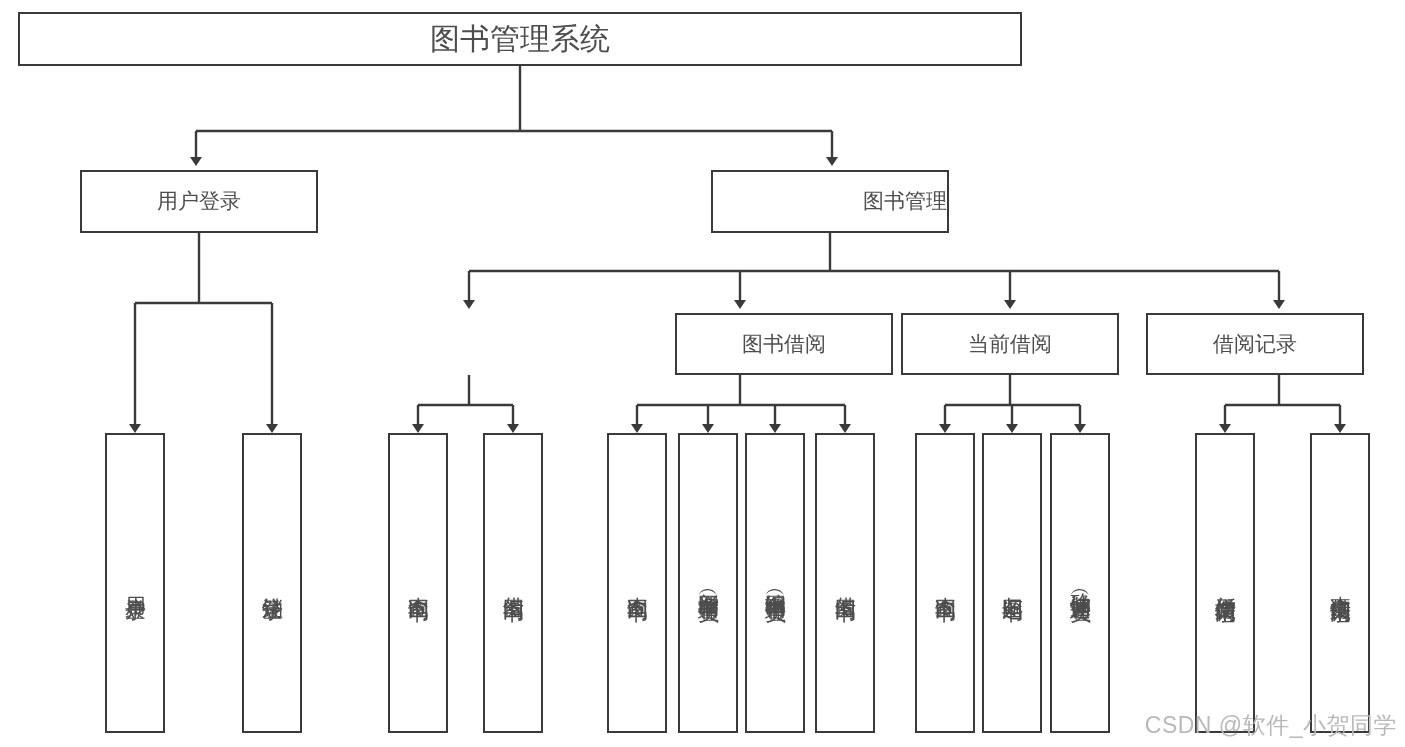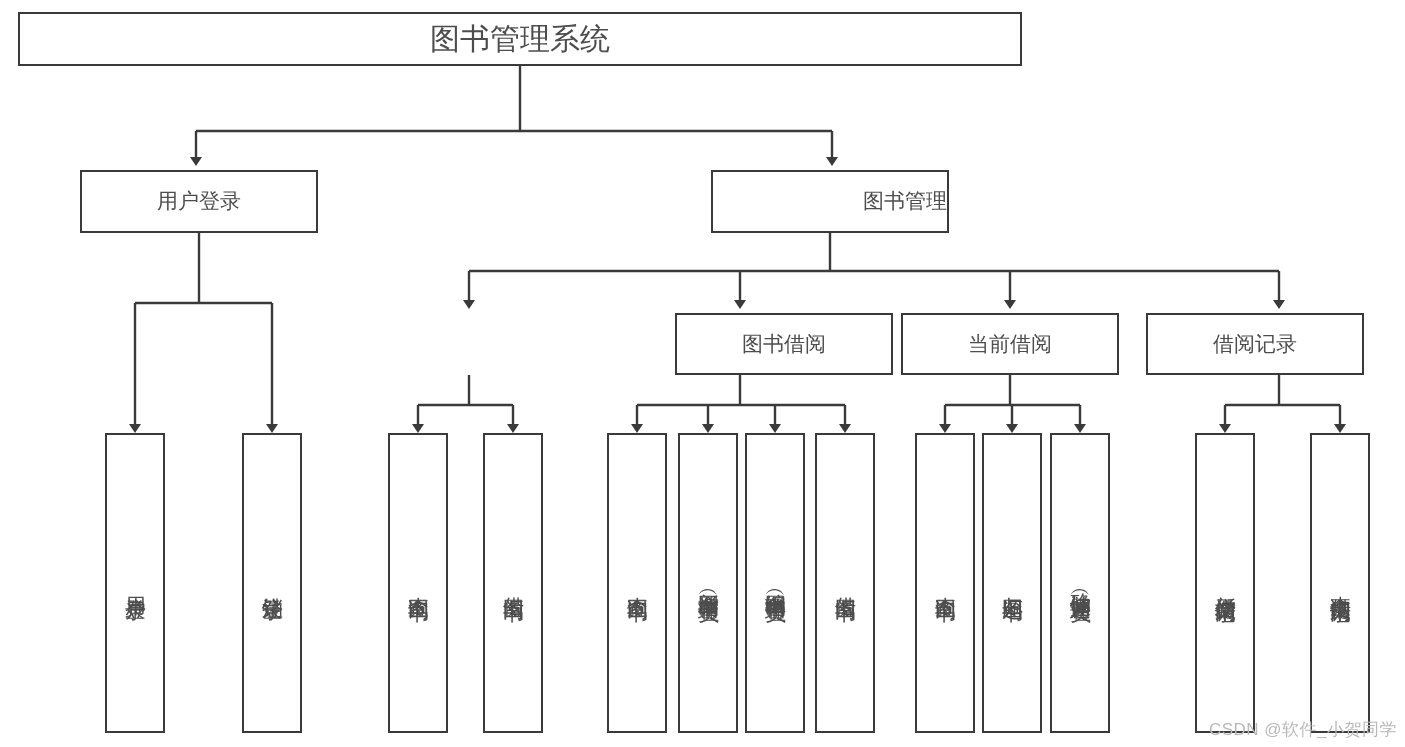--- a/index.html
+++ b/index.html
@@ -51,21 +51,21 @@
     text-orientation: upright;
     letter-spacing: 1.5px;
   }
   #root-node .label {
     font-size: 30px;
   }
   #watermark {
     position: absolute;
     right: 8px;
     bottom: 6px;
-    font-size: 17px;
+    font-size: 23px;
     color: #b9b9b9;
     letter-spacing: 0.5px;
     z-index: 8;
     user-select: none;
   }
 </style>
 </head>
 <body>
 
 <div id="canvas">

